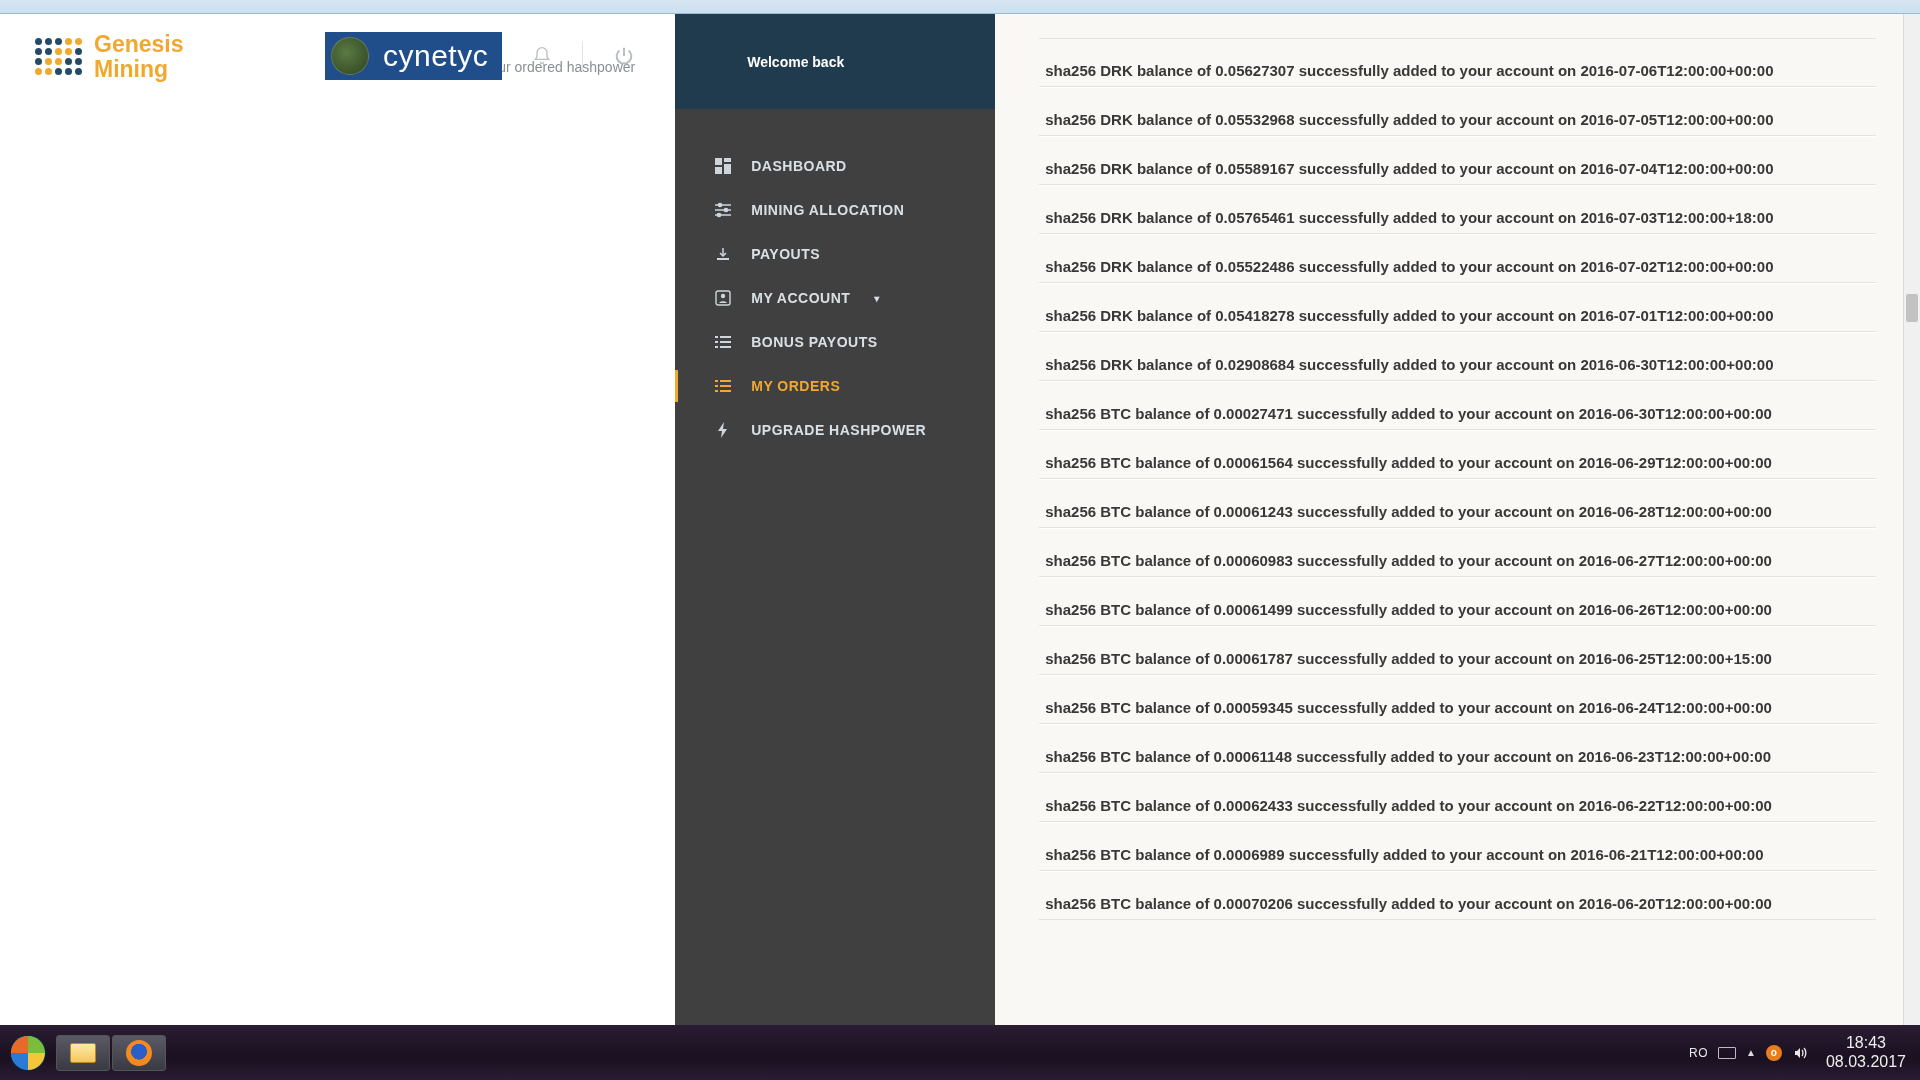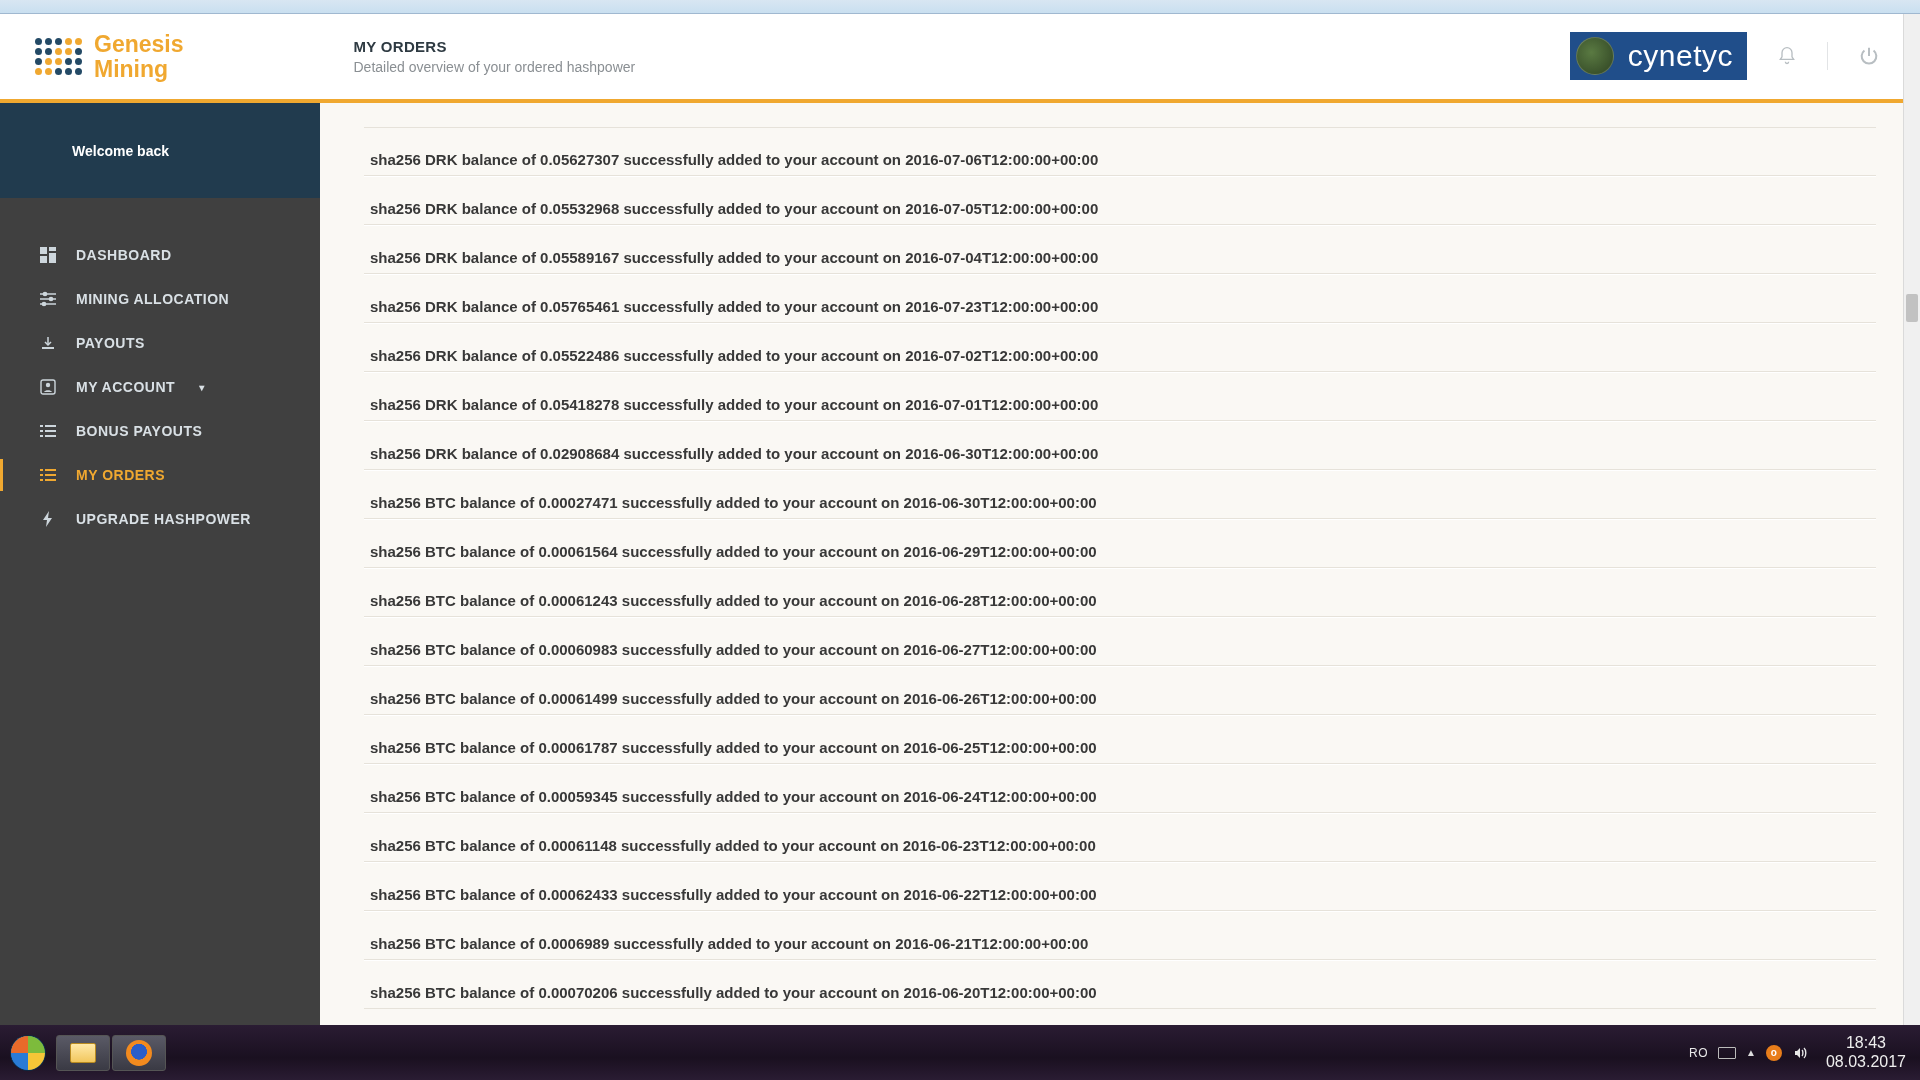--- a/index.html
+++ b/index.html
@@ -14,21 +14,21 @@
   .browser-chrome {
     height: 14px;
     background: linear-gradient(#d8e6f2, #c9dff0);
     border-bottom: 1px solid #a0b8d0;
   }
   .main-wrap {
     position: relative;
     background: #fff;
     height: calc(100% - 14px - 42px);
     display: flex;
-    flex-direction: column;
+    flex-direction: row;
   }
   .topbar {
     height: 85px;
     display: flex;
     align-items: center;
     padding: 0 40px 0 35px;
     background: #fff;
     position: relative;
   }
   .orange-bar {
@@ -281,30 +281,30 @@
         </div>
 
       </div>
     </div>
 
     <div class="main-panel">
       <div class="order-list" id="order-list">
           <div class="order-row">sha256 DRK balance of 0.05627307 successfully added to your account on 2016-07-06T12:00:00+00:00</div>
           <div class="order-row">sha256 DRK balance of 0.05532968 successfully added to your account on 2016-07-05T12:00:00+00:00</div>
           <div class="order-row">sha256 DRK balance of 0.05589167 successfully added to your account on 2016-07-04T12:00:00+00:00</div>
-          <div class="order-row">sha256 DRK balance of 0.05765461 successfully added to your account on 2016-07-23T12:00:00+00:00</div>
+          <div class="order-row">sha256 DRK balance of 0.05765461 successfully added to your account on 2016-07-03T12:00:00+18:00</div>
           <div class="order-row">sha256 DRK balance of 0.05522486 successfully added to your account on 2016-07-02T12:00:00+00:00</div>
           <div class="order-row">sha256 DRK balance of 0.05418278 successfully added to your account on 2016-07-01T12:00:00+00:00</div>
           <div class="order-row">sha256 DRK balance of 0.02908684 successfully added to your account on 2016-06-30T12:00:00+00:00</div>
           <div class="order-row">sha256 BTC balance of 0.00027471 successfully added to your account on 2016-06-30T12:00:00+00:00</div>
           <div class="order-row">sha256 BTC balance of 0.00061564 successfully added to your account on 2016-06-29T12:00:00+00:00</div>
           <div class="order-row">sha256 BTC balance of 0.00061243 successfully added to your account on 2016-06-28T12:00:00+00:00</div>
           <div class="order-row">sha256 BTC balance of 0.00060983 successfully added to your account on 2016-06-27T12:00:00+00:00</div>
           <div class="order-row">sha256 BTC balance of 0.00061499 successfully added to your account on 2016-06-26T12:00:00+00:00</div>
-          <div class="order-row">sha256 BTC balance of 0.00061787 successfully added to your account on 2016-06-25T12:00:00+00:00</div>
+          <div class="order-row">sha256 BTC balance of 0.00061787 successfully added to your account on 2016-06-25T12:00:00+15:00</div>
           <div class="order-row">sha256 BTC balance of 0.00059345 successfully added to your account on 2016-06-24T12:00:00+00:00</div>
           <div class="order-row">sha256 BTC balance of 0.00061148 successfully added to your account on 2016-06-23T12:00:00+00:00</div>
           <div class="order-row">sha256 BTC balance of 0.00062433 successfully added to your account on 2016-06-22T12:00:00+00:00</div>
           <div class="order-row">sha256 BTC balance of 0.0006989 successfully added to your account on 2016-06-21T12:00:00+00:00</div>
           <div class="order-row">sha256 BTC balance of 0.00070206 successfully added to your account on 2016-06-20T12:00:00+00:00</div>
         </div>
     </div>
   </div>
 </div>
 

